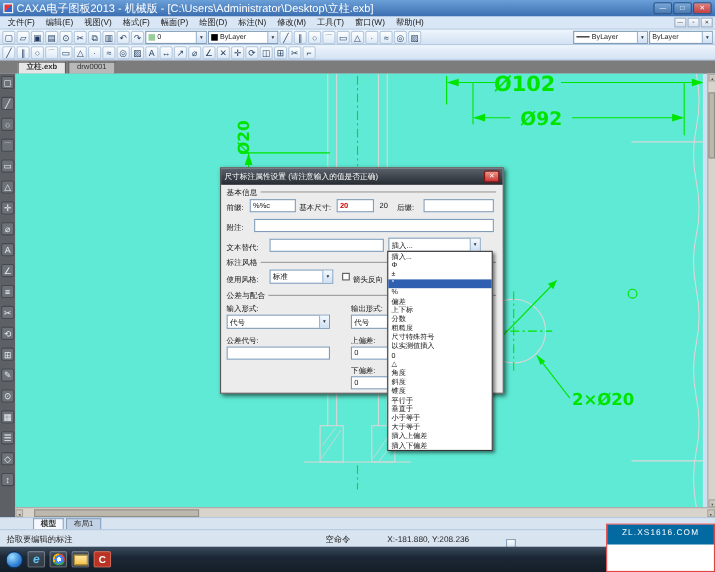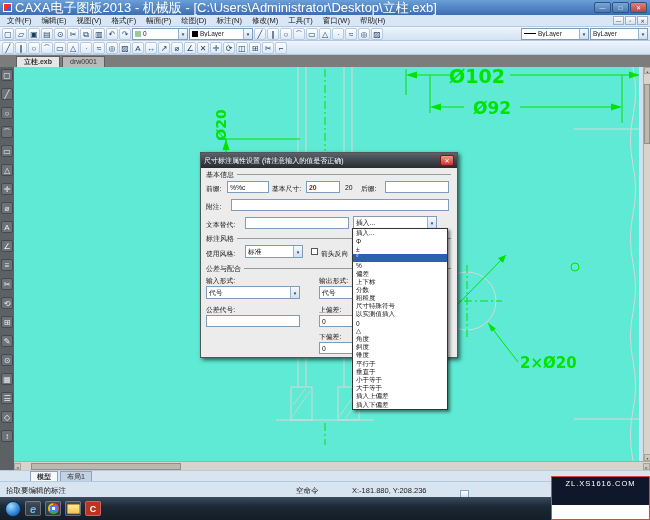--- a/index.html
+++ b/index.html
@@ -2,21 +2,21 @@
 <html><head>
 <meta charset="utf-8">
 <style>
 *{margin:0;padding:0;box-sizing:border-box;font-family:"Liberation Sans","DejaVu Sans",sans-serif;}
 html,body{width:650px;height:520px;}
 body{position:relative;overflow:hidden;background:#cfe0f2;}
 
 
 .titlebar{position:absolute;left:0;top:0;width:650px;height:15px;background:linear-gradient(#6a9fd8,#3b6eb0);display:flex;align-items:center;padding:0 3px;color:#fff;}
 .app-icon{width:9px;height:9px;background:linear-gradient(135deg,#e33 50%,#36c 50%);border:1px solid #fff;margin-right:3px;flex:0 0 auto;}
-.title-text{font-size:13px;white-space:nowrap;overflow:hidden;flex:1;}
+.title-text{font-size:10px;white-space:nowrap;overflow:hidden;flex:1;}
 .win-controls{display:flex;gap:1px;}
 .win-btn{width:17px;height:11px;font-size:6px;line-height:10px;text-align:center;color:#fff;background:linear-gradient(#7aa7d8,#4a7ab0);border:1px solid #2c5586;border-radius:2px;}
 .win-btn.close{background:linear-gradient(#e08080,#c04040);}
 
 
 .menubar{position:absolute;left:0;top:15px;width:650px;height:12px;background:#d9e6f5;border-bottom:1px solid #b5c9e0;display:flex;align-items:center;padding:0 2px;}
 .menu-items{display:flex;flex:1;}
 .menu-item{font-size:7.5px;color:#1a1a1a;padding:0 5px;line-height:12px;}
 .mdi-controls{display:flex;gap:1px;}
 .mdi-btn{width:11px;height:9px;font-size:5px;line-height:8px;text-align:center;background:linear-gradient(#fdfdfd,#d6e0ee);border:1px solid #9ab0c8;color:#333;}
@@ -92,21 +92,21 @@
 
 .dropdown{position:absolute;left:352px;top:228px;width:96px;height:182px;background:#fff;border:1px solid #333;z-index:60;display:flex;flex-direction:column;box-shadow:2px 2px 3px rgba(0,0,0,.5);}
 .dd-item{flex:1;font-size:6.5px;color:#111;display:flex;align-items:center;padding-left:3px;white-space:nowrap;overflow:hidden;}
 .dd-item.selected{background:#2e5fb0;color:#fff;}
 
 
 .watermark{position:absolute;left:551px;top:476px;width:99px;height:44px;background:#fff;z-index:200;display:flex;flex-direction:column;border:1px solid #d44;}
 .wm-top{flex:1;display:flex;align-items:center;}
 .wm-logo{color:#e03030;font-style:italic;font-weight:bold;font-size:17px;padding:0 3px;}
 .wm-site{font-size:13px;font-weight:bold;color:#555;}
-.wm-url{height:28px;background:#0f172a;color:#fff;font-size:7.5px;text-align:center;letter-spacing:1px;line-height:13px;}
+.wm-url{height:18px;background:#0369a1;color:#fff;font-size:7.5px;text-align:center;letter-spacing:1px;line-height:13px;}
 </style>
 </head>
 <body>
 
 <div class="titlebar">
   <span class="app-icon"></span>
   <span class="title-text">CAXA电子图板2013 - 机械版 - [C:\Users\Administrator\Desktop\立柱.exb]</span>
   <span class="win-controls">
       <span class="win-btn minimize">—</span>
       <span class="win-btn maximize">□</span>

